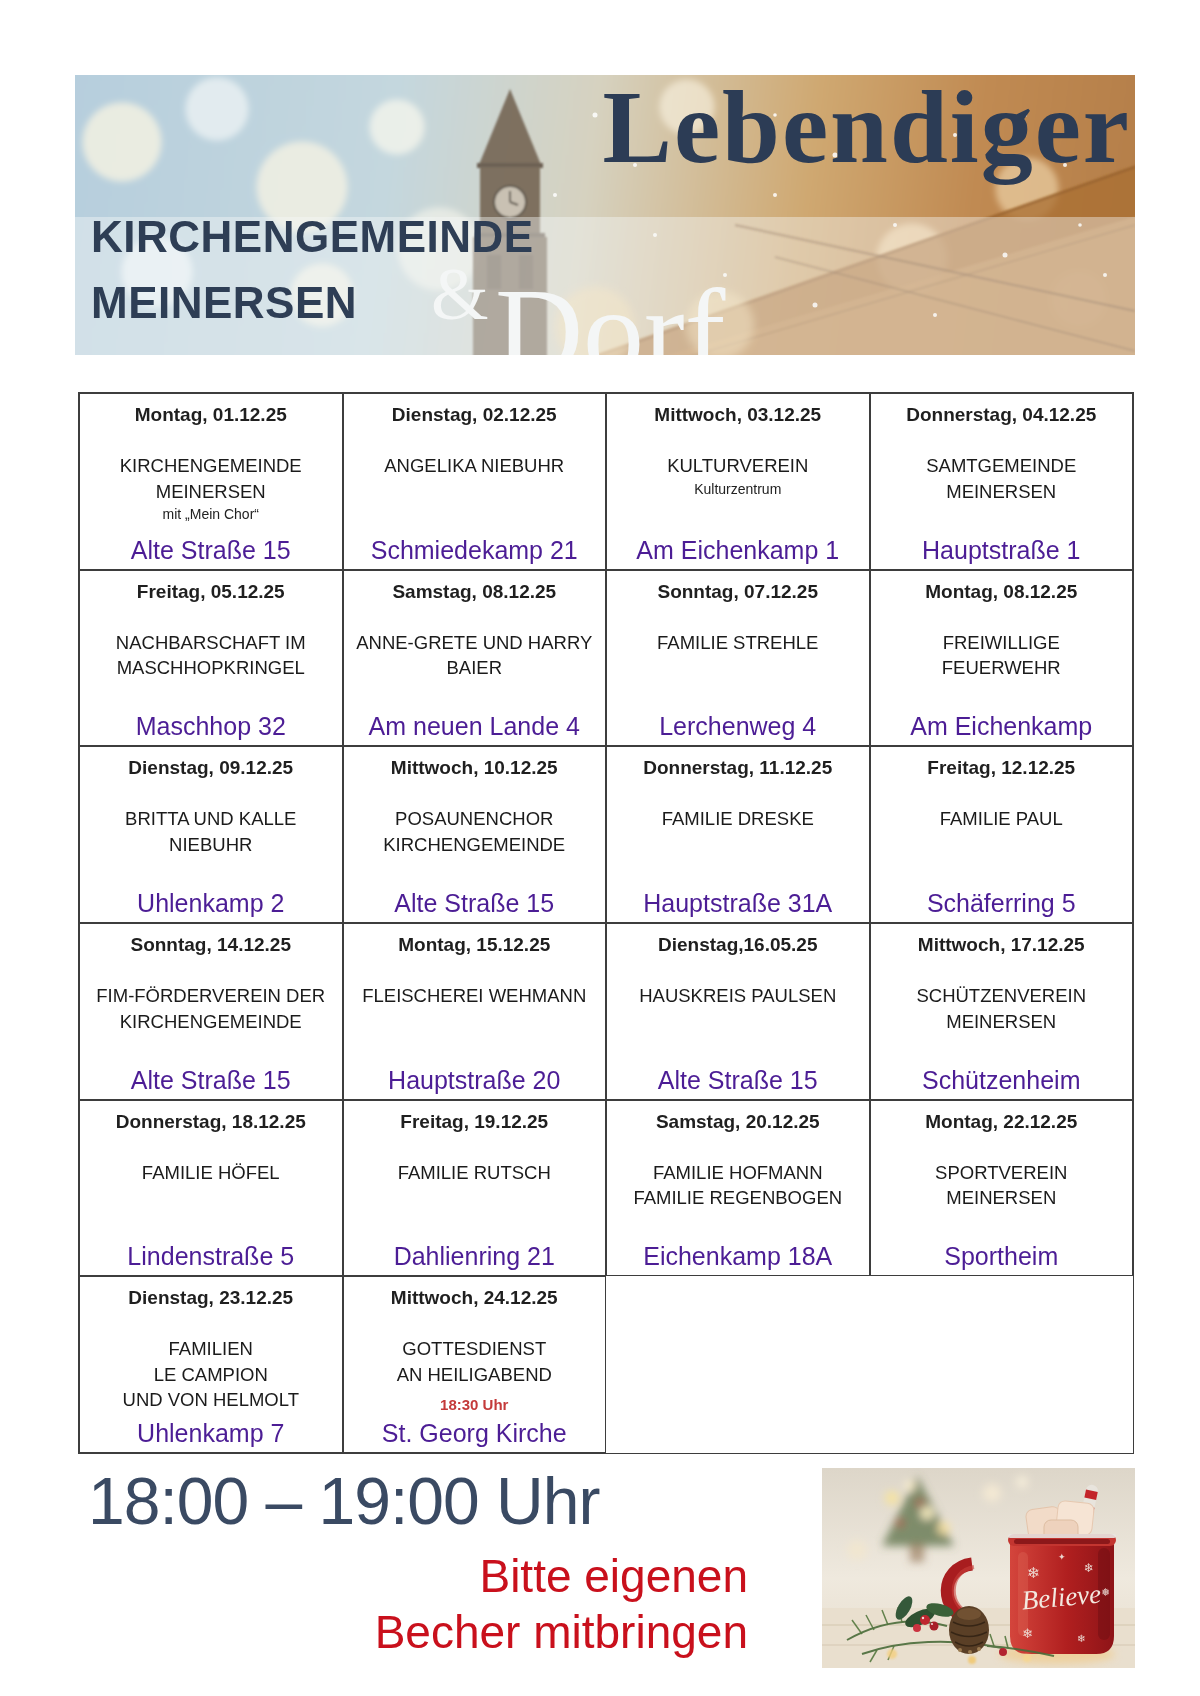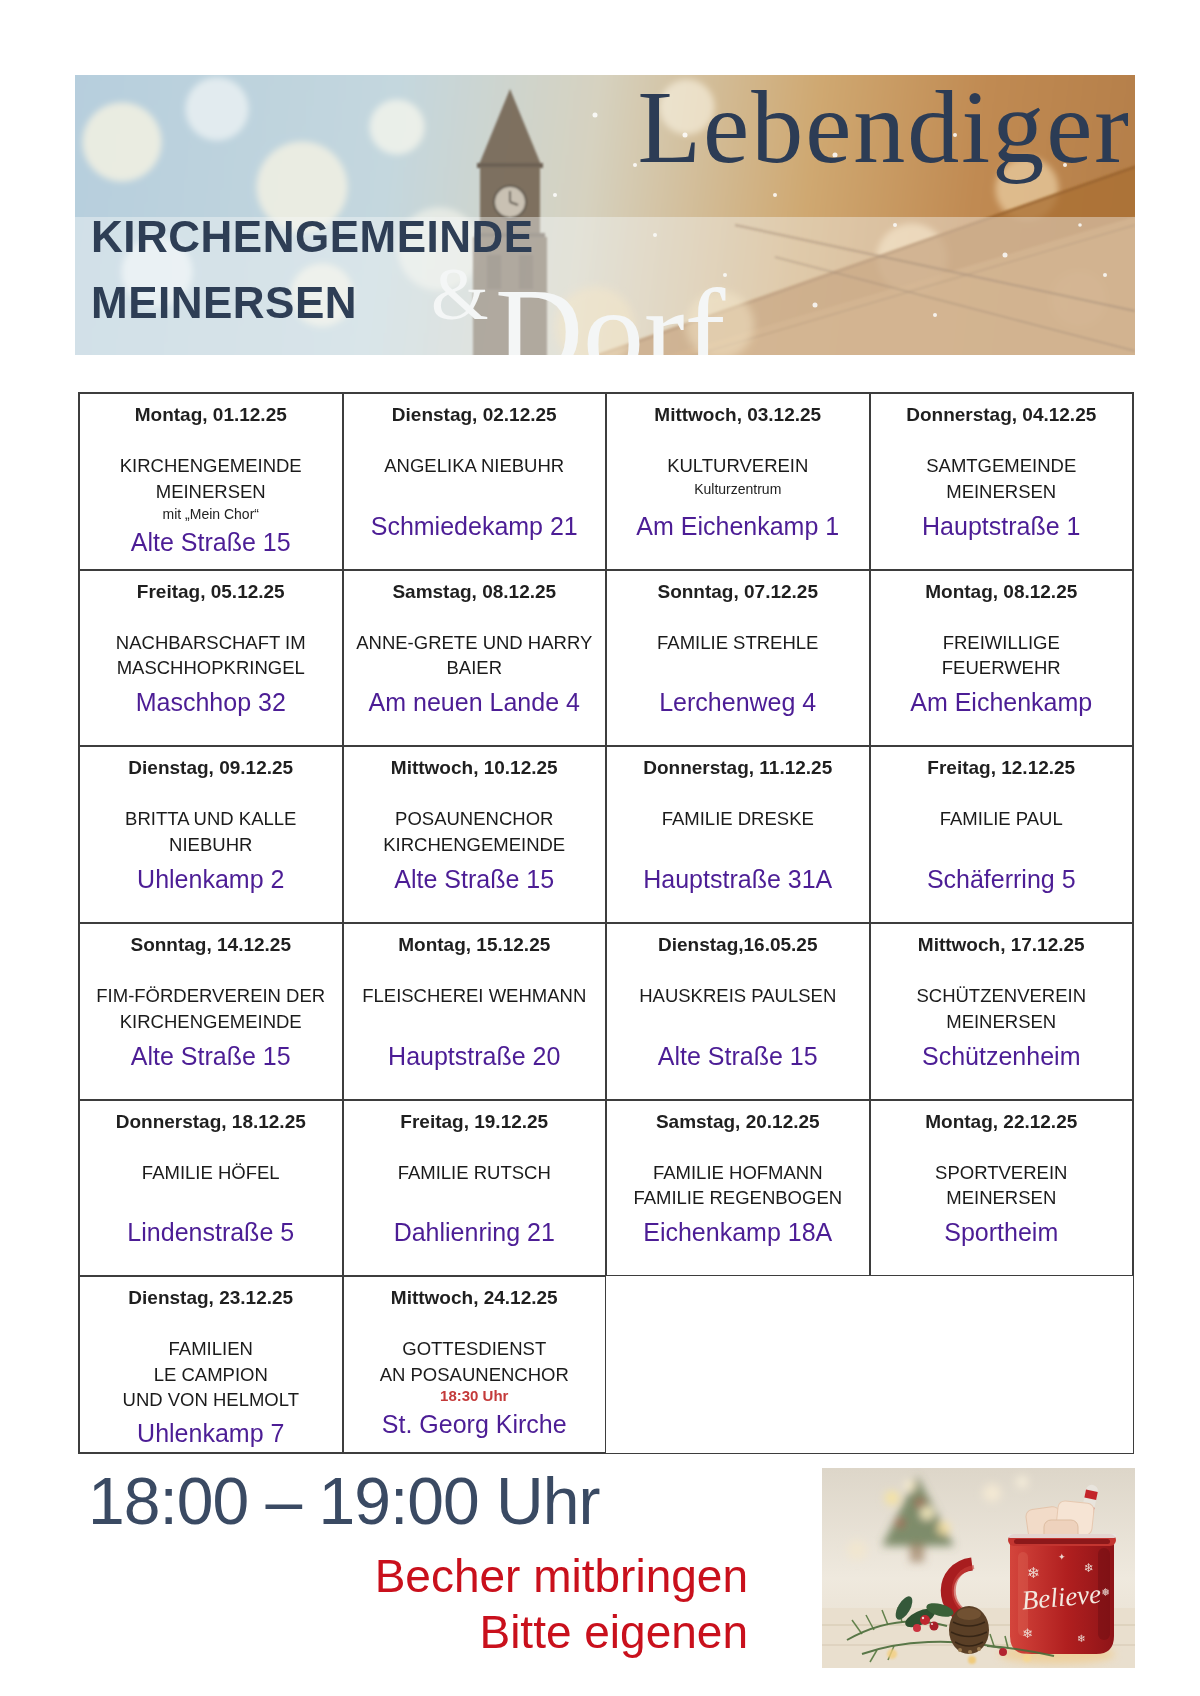--- a/index.html
+++ b/index.html
@@ -22,21 +22,21 @@
       radial-gradient(circle at 620px 40px, rgba(255,250,235,.55) 0 26px, transparent 29px),
       radial-gradient(circle at 845px 192px,rgba(255,232,190,.55) 0 34px, transparent 37px),
       radial-gradient(circle at 960px 122px,rgba(255,238,200,.50) 0 30px, transparent 33px),
       radial-gradient(circle at 1012px 232px,rgba(255,225,175,.55) 0 26px, transparent 29px),
       linear-gradient(97deg,#b6cedd 0%,#c4d7de 30%,#d6d2c0 48%,#cfa871 68%,#c08a52 83%,#b37d48 100%);
   }
   .hsvg{position:absolute;inset:0;}
   .hband{position:absolute;left:0;right:0;top:142px;height:138px;background:rgba(246,247,247,.42);}
   .h-lebendiger{
     position:absolute;top:0;right:4px;line-height:1;
-    font-family:"Liberation Serif",serif;font-size:104px;color:#2c3c55;letter-spacing:2px;
+    font-family:"Liberation Serif",serif;font-size:104px;color:#2c3c55;letter-spacing:2px;font-weight:bold;
   }
   .h-kirch,.h-mein{
     position:absolute;left:16px;line-height:1;font-weight:bold;font-size:44px;color:#2e3e55;letter-spacing:.5px;
   }
   .h-kirch{top:140px;}
   .h-mein{top:206px;}
   .h-amp{
     position:absolute;left:356px;top:182px;line-height:1;
     font-family:"Liberation Serif",serif;font-size:74px;color:#f4f6f6;
   }
@@ -45,21 +45,21 @@
     font-family:"Liberation Serif",serif;font-size:122px;color:#f4f6f6;margin-top:44px;
   }
   
   .grid{
     position:absolute;left:78px;top:392px;width:1054px;height:1060px;
     display:grid;grid-template-columns:repeat(4,1fr);grid-template-rows:repeat(6,1fr);
     border:1px solid #3d3d3d;
   }
   .cell{
     border:1px solid #3d3d3d;display:flex;flex-direction:column;align-items:center;
-    text-align:center;padding:10px 8px 28px;box-sizing:border-box;overflow:hidden;
+    text-align:center;padding:10px 8px 4px;box-sizing:border-box;overflow:hidden;
   }
   .cdate{font-size:19px;font-weight:bold;color:#1f1f1f;}
   .cname{font-size:18.5px;line-height:1.38;margin-top:27px;white-space:pre-line;color:#1b1b1b;}
   .cnote{margin-top:2px;}
   .cnote.small{font-size:14px;color:#222;}
   .cnote.red{font-size:15px;font-weight:bold;color:#c43a3a;margin-top:auto;}
   .cnote.red + .caddr{margin-top:0;}
   .caddr{font-size:25px;margin-top:auto;padding-top:6px;color:#4c1d95;}
   
   .time{
@@ -260,30 +260,30 @@
       <div class="cell">
         <div class="cdate">Dienstag, 23.12.25</div>
         <div class="cname">FAMILIEN
 LE CAMPION
 UND VON HELMOLT</div>
         <div class="caddr">Uhlenkamp 7</div>
       </div>
       <div class="cell">
         <div class="cdate">Mittwoch, 24.12.25</div>
         <div class="cname">GOTTESDIENST
-AN POSAUNENCHOR</div>
+AN HEILIGABEND</div>
         <div class="cnote red">18:30 Uhr</div>
         <div class="caddr">St. Georg Kirche</div>
       </div>
     </div>
 
   <div class="time">18:00 – 19:00 Uhr</div>
   <div class="bring">
+    <div>Bitte eigenen</div>
     <div>Becher mitbringen</div>
-    <div>Bitte eigenen</div>
   </div>
 
   <svg class="photo" width="313" height="200" viewBox="0 0 313 200">
     <defs>
       <linearGradient id="bgGrad" x1="0" y1="0" x2="0" y2="1">
         <stop offset="0" stop-color="#ddd6c9"></stop>
           <stop offset="0.55" stop-color="#efe9de"></stop>
           <stop offset="1" stop-color="#e7ddcc"></stop>
       </linearGradient>
       <linearGradient id="mugGrad" x1="0" y1="0" x2="1" y2="0">

